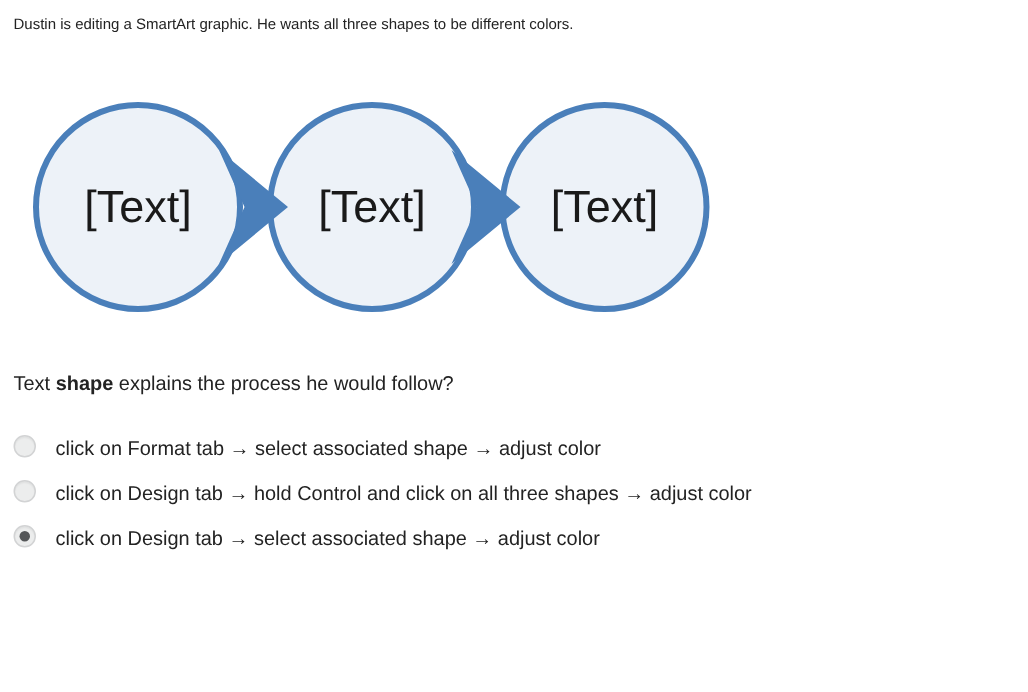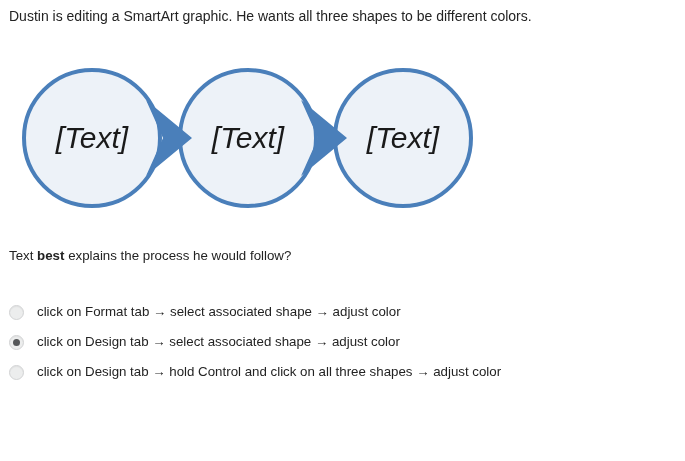--- a/index.html
+++ b/index.html
@@ -16,34 +16,33 @@
     color: #222222;
     -webkit-font-smoothing: antialiased;
   }
 
   
   .prompt {
     position: absolute;
     left: 9px;
     top: 8px;
     width: 670px;
-    font-size: 14px;
+    font-size: 10px;
     line-height: 17px;
     color: #232323;
     white-space: nowrap;
   }
 
   
   .smartart {
     position: absolute;
     left: 0px;
     top: 55px;
     width: 500px;
     height: 165px;
-    font-style: italic;
   }
   .smartart svg {
     display: block;
   }
   .node-text {
     font-family: "Liberation Sans", sans-serif;
     font-size: 30px;
     fill: #1a1a1a;
     text-anchor: middle;
     dominant-baseline: middle;
@@ -63,21 +62,21 @@
 
   
   .options {
     position: absolute;
     left: 9px;
     top: 290px;
     width: 670px;
   }
   .option-row {
     display: flex;
-    align-items: flex-end;
+    align-items: flex-start;
     height: 30px;
   }
   .radio {
     flex: 0 0 auto;
     width: 15px;
     height: 15px;
     border-radius: 50%;
     background: #eceded;
     border: 1px solid #d2d3d4;
     box-sizing: border-box;
@@ -128,34 +127,34 @@
 
     <path d="M 301,45 L 347,83 L 301,121 L 318,83 Z" fill="#4a7fba"></path>
 
     <text class="node-text" x="92" y="85">[Text]</text>
     <text class="node-text" x="248" y="85">[Text]</text>
     <text class="node-text" x="403" y="85">[Text]</text>
   </svg>
 </div>
 
 <div class="question">
-  <span>Text </span><b>best</b><span> explains the process he would follow?</span>
+  <span>Text </span><b>shape</b><span> explains the process he would follow?</span>
 </div>
 
 <div class="options">
 
   <div class="option-row">
     <span class="radio"></span>
     <span class="option-label">click on Format tab → select associated shape → adjust color</span>
   </div>
 
 
   <div class="option-row">
-    <span class="radio selected"></span>
-    <span class="option-label">click on Design tab → select associated shape → adjust color</span>
+    <span class="radio"></span>
+    <span class="option-label">click on Design tab → hold Control and click on all three shapes → adjust color</span>
   </div>
 
   <div class="option-row">
-    <span class="radio"></span>
-    <span class="option-label">click on Design tab → hold Control and click on all three shapes → adjust color</span>
+    <span class="radio selected"></span>
+    <span class="option-label">click on Design tab → select associated shape → adjust color</span>
   </div>
 
 </div>
 
 </body></html>

